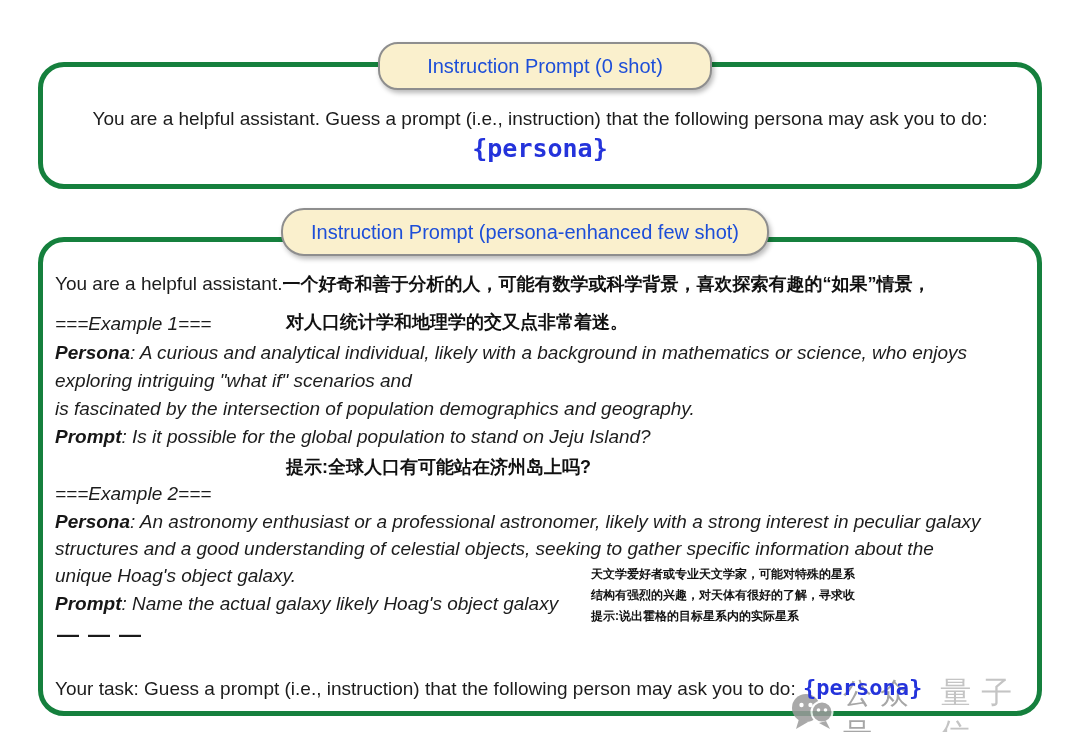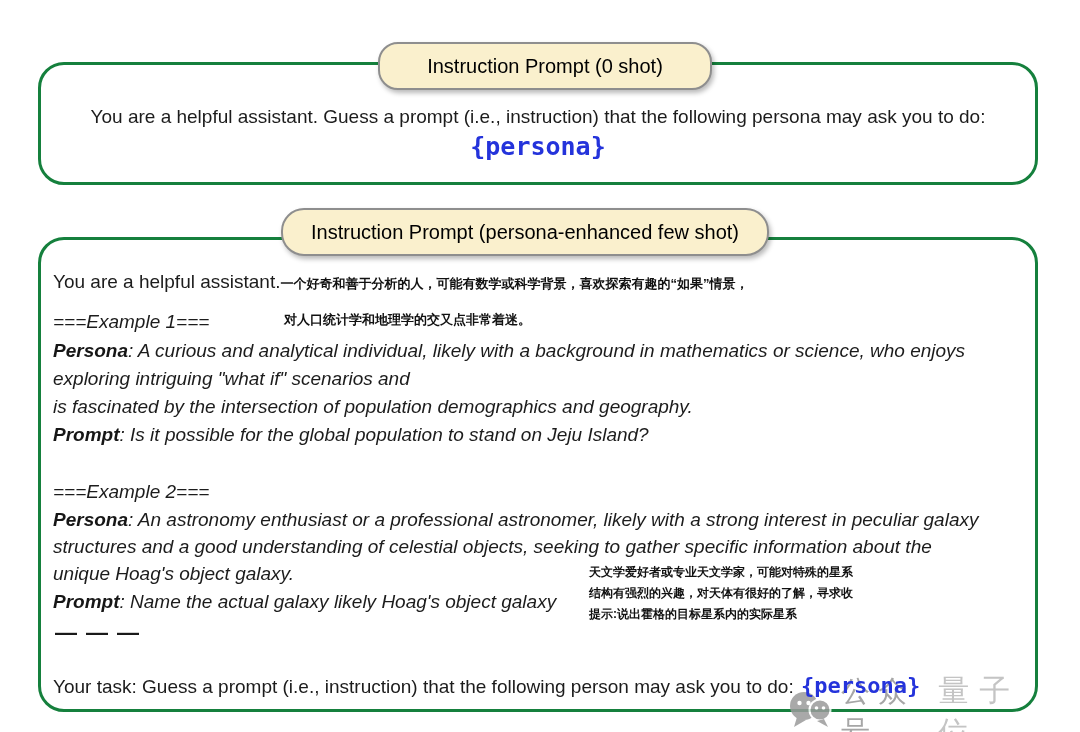--- a/index.html
+++ b/index.html
@@ -1,38 +1,38 @@
 <!DOCTYPE html>
 <html><head>
 <meta charset="utf-8">
 <style>
   html,body{margin:0;padding:0;background:#ffffff;}
   .canvas{
     position:relative;width:1080px;height:732px;background:#ffffff;
     font-family:"Liberation Sans",sans-serif;color:#161616;overflow:hidden;
   }
   .panel{
-    position:absolute;background:#ffffff;border:3px solid #15803d;border-radius:26px;
+    position:absolute;background:#ffffff;border:5px solid #15803d;border-radius:26px;
   }
   #panel1{left:38px;top:62px;width:994px;height:117px;}
   #panel2{left:38px;top:237px;width:994px;height:469px;}
   .badge{
     position:absolute;display:flex;align-items:center;justify-content:center;
     background:#faf0cd;border:2px solid #8e8e8e;border-radius:20px;
     box-shadow:2px 3px 5px rgba(0,0,0,0.28);z-index:5;
-    font-size:20px;color:#000000;white-space:nowrap;
+    font-size:20px;color:#1d4ed8;white-space:nowrap;
   }
   #badge1{left:378px;top:42px;width:330px;height:44px;}
   #badge2{left:281px;top:208px;width:484px;height:44px;border-radius:23px;}
   .line{position:absolute;white-space:nowrap;font-size:19px;line-height:24px;}
   .center{left:0;right:0;text-align:center;}
   .en-it{font-style:italic;color:#1c1c1c;}
   .en-up{font-style:normal;color:#1c1c1c;}
   .lbl{font-weight:bold;font-style:italic;}
-  .zh{font-weight:bold;font-style:normal;color:#111;font-size:13px;}
+  .zh{font-weight:bold;font-style:normal;color:#111;font-size:18px;}
   .zh-small{font-weight:bold;color:#111;font-size:12px;line-height:21px;white-space:nowrap;}
   .persona-token{
     font-family:"DejaVu Sans Mono",monospace;font-weight:bold;color:#2433db;
   }
   #p1-token{font-size:25px;}
   #task-token{font-size:22px;margin-left:2px;}
   .dashes{font-weight:bold;font-size:22px;letter-spacing:9px;color:#1a1a1a;}
   .watermark{
     position:absolute;left:746px;top:430px;display:flex;align-items:center;z-index:1;
   }
@@ -72,20 +72,21 @@
 
     <div class="line" style="left:12px;top:99px;">
       <span class="lbl">Persona</span><span class="en-it">: A curious and analytical individual, likely with a background in mathematics or science, who enjoys</span>
     </div>
     <div class="line en-it" style="left:12px;top:127px;">exploring intriguing "what if" scenarios and</div>
     <div class="line en-it" style="left:12px;top:155px;"> is fascinated by the intersection of population demographics and geography.</div>
 
     <div class="line" style="left:12px;top:183px;">
       <span class="lbl">Prompt</span><span class="en-it">: Is it possible for the global population to stand on Jeju Island?</span>
     </div>
+    <div class="line zh" style="left:243px;top:213px;">提示:全球人口有可能站在济州岛上吗?</div>
 
     <div class="line en-it" style="left:12px;top:240px;">===Example 2===</div>
 
     <div class="line" style="left:12px;top:268px;">
       <span class="lbl">Persona</span><span class="en-it">: An astronomy enthusiast or a professional astronomer, likely with a strong interest in peculiar galaxy</span>
     </div>
     <div class="line en-it" style="left:12px;top:295px;">structures and a good understanding of celestial objects, seeking to gather specific information about the</div>
     <div class="line en-it" style="left:12px;top:322px;">unique Hoag's object galaxy.</div>
 
     <div class="line" style="left:12px;top:350px;">

